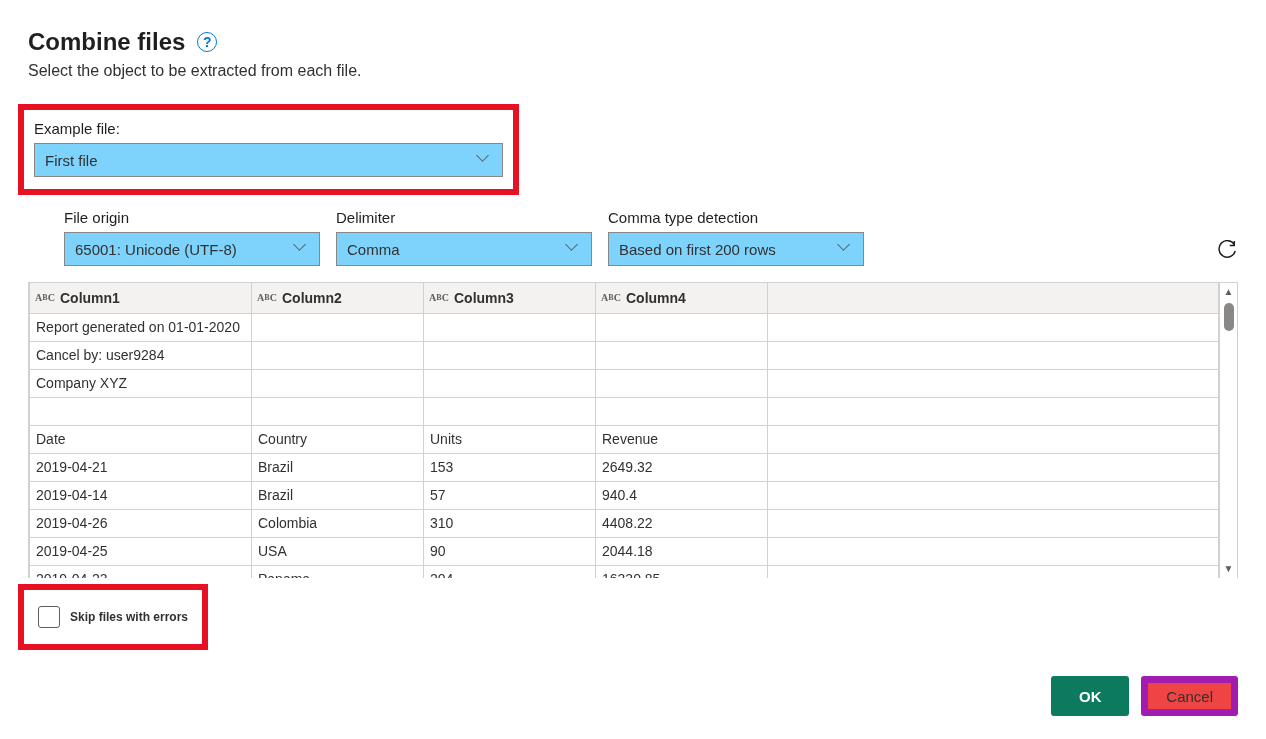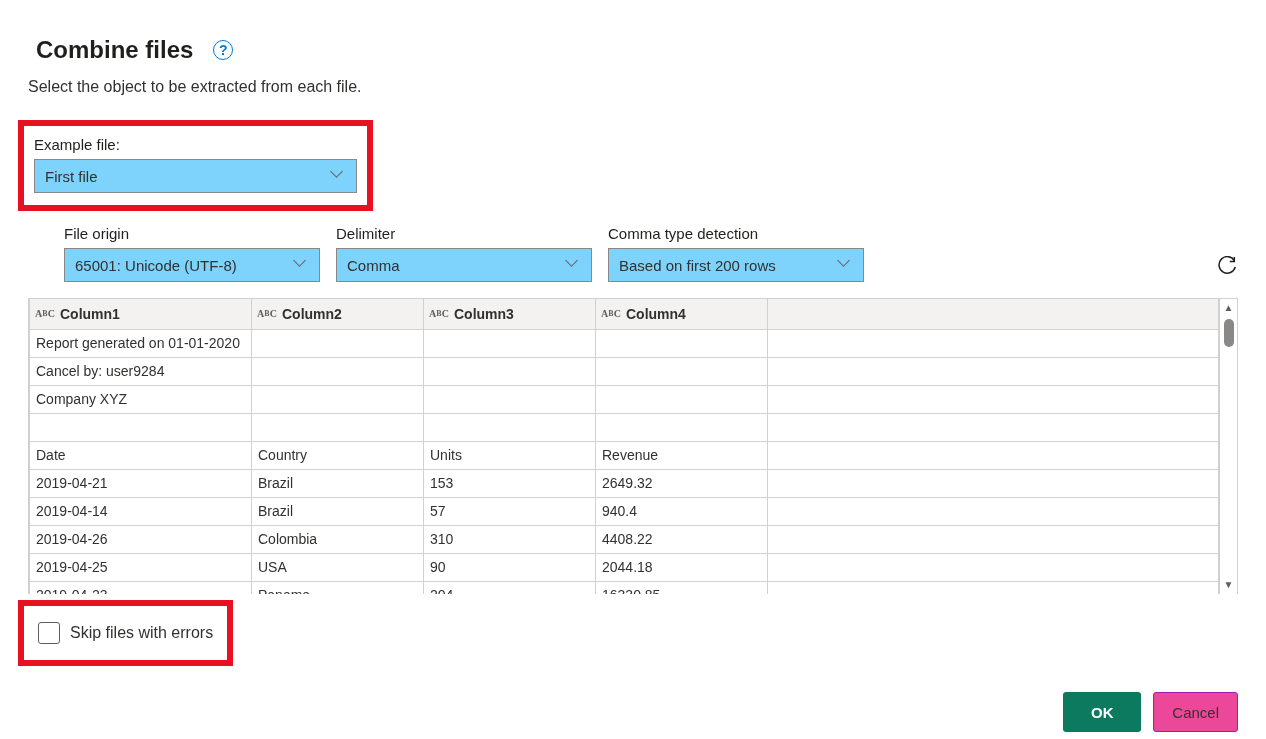--- a/index.html
+++ b/index.html
@@ -13,21 +13,21 @@
   }
   .title-row {
     display: flex;
     align-items: center;
     gap: 12px;
     margin-bottom: 6px;
   }
   h1 {
     font-size: 24px;
     font-weight: 700;
-    margin: 8px;
+    margin: 0;
     color: #201f1e;
   }
   .help-icon {
     width: 20px;
     height: 20px;
     border: 1.5px solid #0078d4;
     border-radius: 50%;
     display: inline-flex;
     align-items: center;
     justify-content: center;
@@ -37,21 +37,21 @@
     cursor: pointer;
   }
   .subtitle {
     font-size: 16px;
     color: #323130;
     margin-bottom: 24px;
   }
   .highlight-box {
     border: 6px solid #e81123;
     padding: 10px 10px 12px 10px;
-    width: 355px;
+    width: 501px;
     margin-bottom: 14px;
     margin-left: -10px;
   }
   .field-label {
     font-size: 15px;
     color: #201f1e;
     margin-bottom: 6px;
   }
   .dropdown {
     border: 1px solid #8a8886;
@@ -185,21 +185,21 @@
     margin-left: -10px;
   }
   .checkbox {
     width: 22px;
     height: 22px;
     border: 1.5px solid #605e5c;
     border-radius: 3px;
     cursor: pointer;
     background: #fff;
   }
-  .skip-label { font-size: 16px; }
+  .skip-label { font-size: 12px; font-weight: bold; }
   .buttons {
     display: flex;
     justify-content: flex-end;
     gap: 12px;
     margin-top: 26px;
   }
   .btn {
     min-width: 78px;
     height: 40px;
     padding: 4px 18px;
@@ -210,22 +210,22 @@
     align-items: center;
     justify-content: center;
   }
   .btn-primary {
     background: #0b7a5f;
     color: #fff;
     border: none;
     font-weight: 600;
   }
   .btn-secondary {
-    background: #ec4899;
-    border: 1px solid #a21caf;
+    background: #ef4444;
+    border: 7px solid #a21caf;
     color: #323130;
   }
 </style>
 </head>
 <body>
 
 
 
 <div class="title-row">
   <h1>Combine files</h1>

